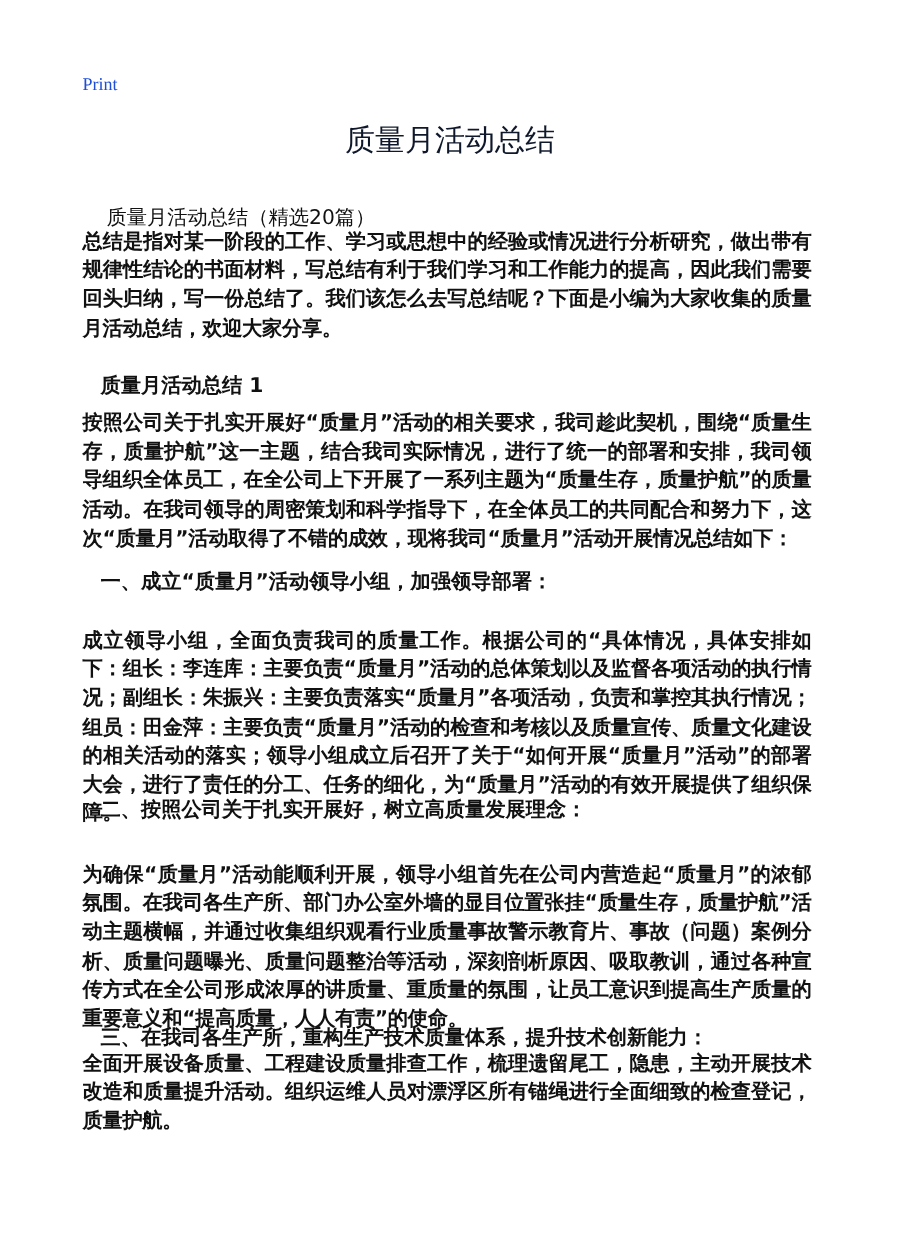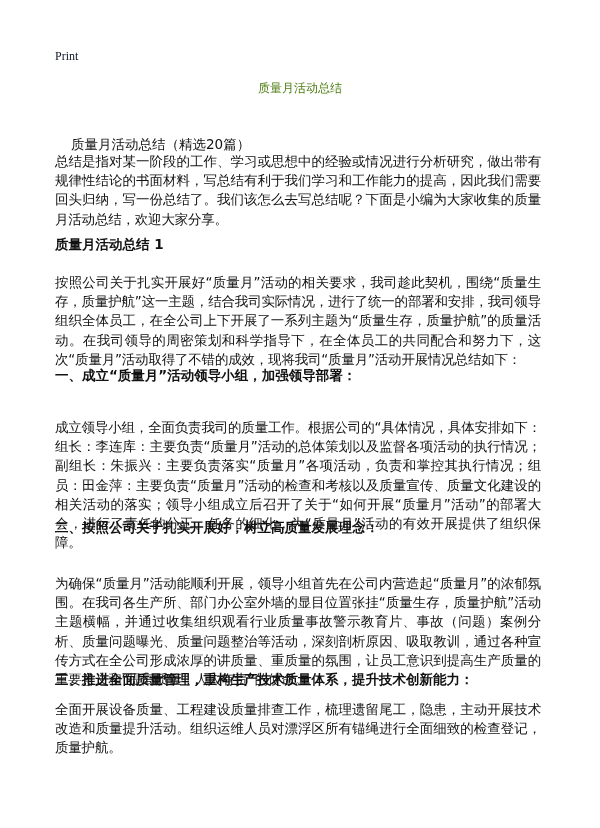--- a/index.html
+++ b/index.html
@@ -3,33 +3,33 @@
 <meta charset="utf-8">
 <style>
   html, body { margin: 0; padding: 0; background: #ffffff; }
   body {
     width: 600px; height: 828px; overflow: hidden; position: relative;
     font-family: "DejaVu Sans", sans-serif; color: #111;
   }
   .page { position: absolute; left: 55px; top: 0; width: 500px; }
   .print-link {
     position: absolute; top: 49px; left: 0;
-    font-family: "Liberation Serif", serif; font-size: 12px; color: #0f172a;
+    font-family: "Liberation Serif", serif; font-size: 12px; color: #1d4ed8;
   }
   .title {
     position: absolute; top: 80px; left: 0; width: 490px; text-align: center;
-    font-size: 12px; font-weight: normal; margin: 0; color: #4d7c0f;
+    font-size: 20px; font-weight: normal; margin: 0; color: #0f172a;
   }
   .subtitle { position: absolute; top: 120px; left: 0; font-size: 13.5px; margin: 16px; }
   .p {
     position: absolute; left: 0; width: 486px; margin: 0;
-    font-size: 13.5px; line-height: 19.2px; text-align: justify; letter-spacing: -0.2px;
+    font-size: 13.5px; line-height: 19.2px; text-align: justify; letter-spacing: -0.2px; font-weight: bold;
   }
   .h {
-    position: absolute; left: 0; margin: 0; font-size: 13.5px; font-weight: bold;
+    position: absolute; left: 0; margin: 12px; font-size: 13.5px; font-weight: bold;
   }
 </style>
 </head>
 <body>
 
 <div class="page">
   <span class="print-link">Print</span>
   <h1 class="title">质量月活动总结</h1>
   <p class="subtitle">质量月活动总结（精选20篇）</p>
 
@@ -37,15 +37,15 @@
 
   <h2 class="h" style="top:236px">质量月活动总结 1</h2>
   <p class="p" style="top:273px">按照公司关于扎实开展好“质量月”活动的相关要求，我司趁此契机，围绕“质量生存，质量护航”这一主题，结合我司实际情况，进行了统一的部署和安排，我司领导组织全体员工，在全公司上下开展了一系列主题为“质量生存，质量护航”的质量活动。在我司领导的周密策划和科学指导下，在全体员工的共同配合和努力下，这次“质量月”活动取得了不错的成效，现将我司“质量月”活动开展情况总结如下：</p>
 
   <h3 class="h" style="top:367px">一、成立“质量月”活动领导小组，加强领导部署：</h3>
   <p class="p" style="top:418px">成立领导小组，全面负责我司的质量工作。根据公司的“具体情况，具体安排如下：组长：李连库：主要负责“质量月”活动的总体策划以及监督各项活动的执行情况；副组长：朱振兴：主要负责落实“质量月”各项活动，负责和掌控其执行情况；组员：田金萍：主要负责“质量月”活动的检查和考核以及质量宣传、质量文化建设的相关活动的落实；领导小组成立后召开了关于“如何开展“质量月”活动”的部署大会，进行了责任的分工、任务的细化，为“质量月”活动的有效开展提供了组织保障。</p>
 
   <h3 class="h" style="top:519px">二、按照公司关于扎实开展好，树立高质量发展理念：</h3>
   <p class="p" style="top:574px">为确保“质量月”活动能顺利开展，领导小组首先在公司内营造起“质量月”的浓郁氛围。在我司各生产所、部门办公室外墙的显目位置张挂“质量生存，质量护航”活动主题横幅，并通过收集组织观看行业质量事故警示教育片、事故（问题）案例分析、质量问题曝光、质量问题整治等活动，深刻剖析原因、吸取教训，通过各种宣传方式在全公司形成浓厚的讲质量、重质量的氛围，让员工意识到提高生产质量的重要意义和“提高质量，人人有责”的使命。</p>
 
-  <h3 class="h" style="top:671px">三、推进全面质量管理，重构生产技术质量体系，提升技术创新能力：</h3>
+  <h3 class="h" style="top:671px">三、在我司各生产所，重构生产技术质量体系，提升技术创新能力：</h3>
   <p class="p" style="top:700px">全面开展设备质量、工程建设质量排查工作，梳理遗留尾工，隐患，主动开展技术改造和质量提升活动。组织运维人员对漂浮区所有锚绳进行全面细致的检查登记，质量护航。</p>
 </div>
 
 </body></html>

